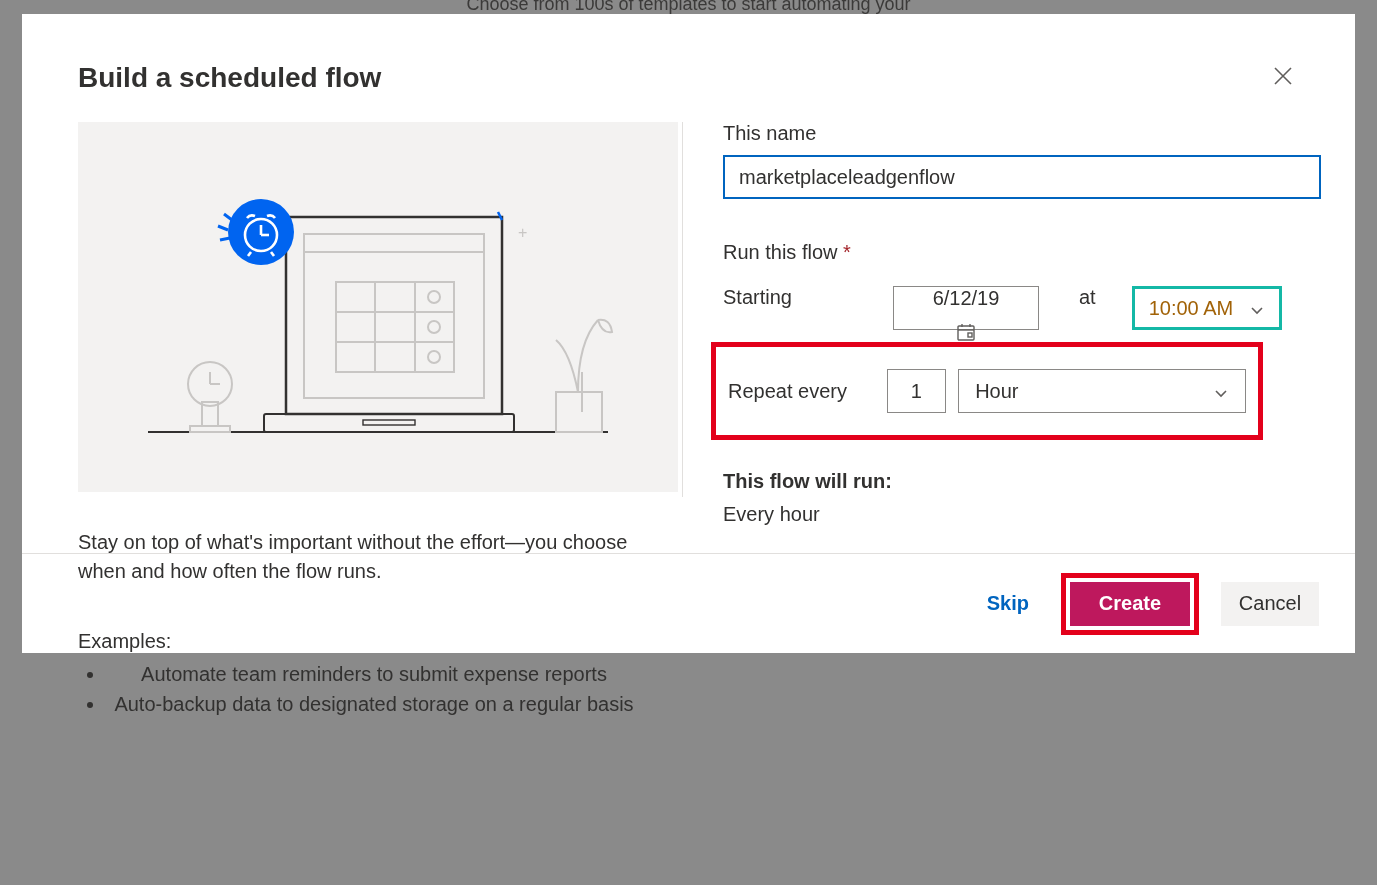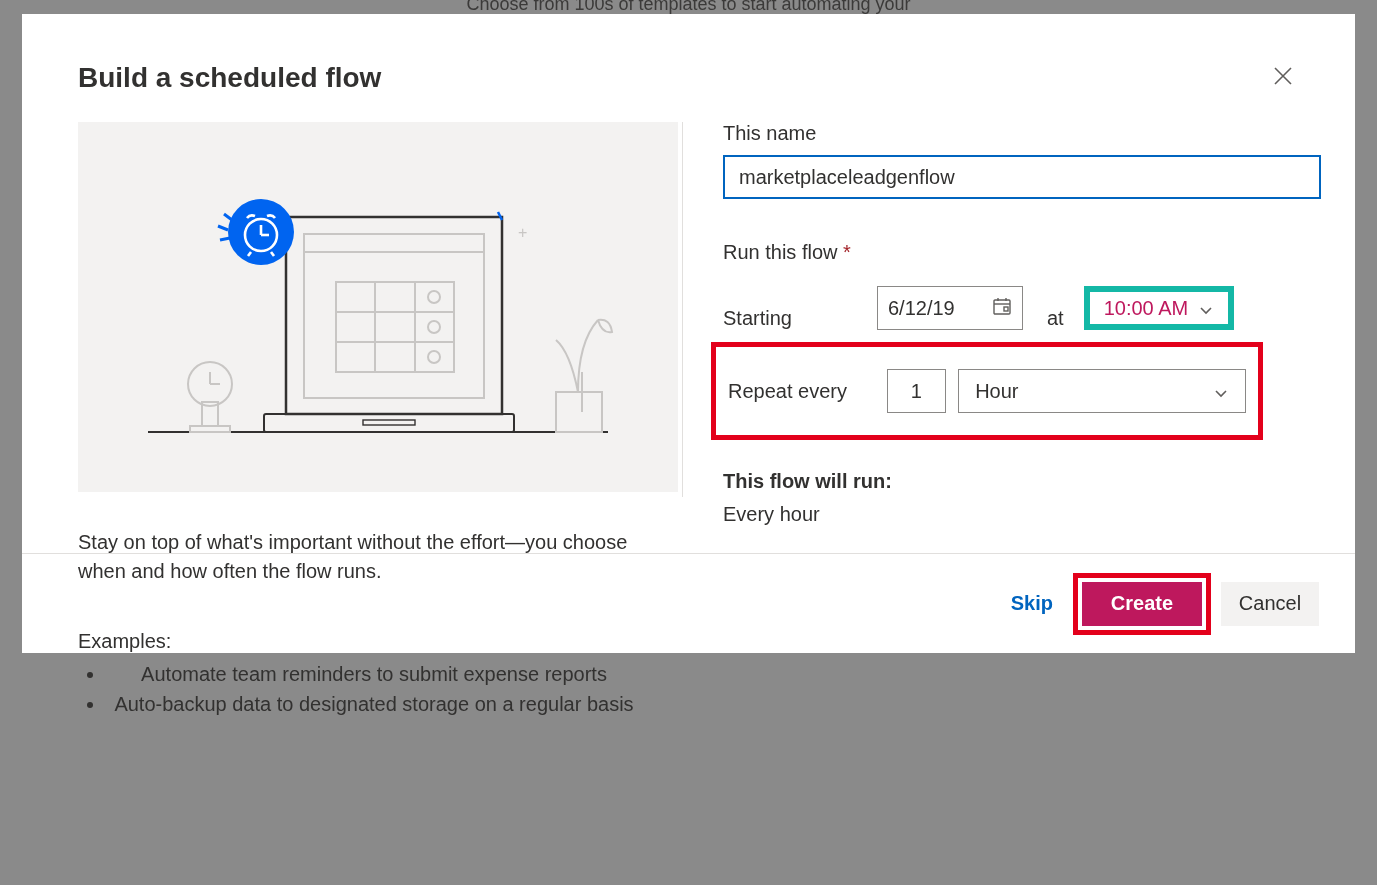--- a/index.html
+++ b/index.html
@@ -49,25 +49,25 @@
       width: 598px; height: 44px;
       border: 2px solid #0064bf;
       outline: none;
       font-size: 20px;
       padding: 0 14px;
       color:#323130;
     }
 
     .section-spacer { height: 42px; }
 
-    .form-row { display:flex; align-items:flex-end; height: 44px; gap: 0; }
+    .form-row { display:flex; align-items:flex-start; height: 44px; gap: 16px; }
     .row-label { font-size: 20px; color:#323130; width: 154px; }
-    .date-input { width: 146px; height: 44px; border:1px solid #8a8886; display:flex; align-items:center; padding:0 10px; font-size:20px; color:#323130; gap:12px; justify-content:space-between; }
+    .date-input { width: 146px; height: 44px; border:1px solid #8a8886; display:flex; align-items:center; padding:0 10px; font-size:20px; color:#323130; gap:12px; justify-content:space-between;flex-direction:column; }
     .mini-lbl { font-size:20px; color:#323130; margin: 0 20px 0 24px; }
-    .time-input { width: 150px; height:44px; border:6px solid #14b8a6; display:flex; align-items:center; padding:7px 14px; font-size:20px; color:#be185d; justify-content:space-between; }
+    .time-input { width: 150px; height:44px; border:3px solid #14b8a6; display:flex; align-items:center; padding:7px 14px; font-size:20px; color:#a16207; justify-content:space-between; }
 
     .chev { width:16px; height:16px; }
     .chev svg { width:16px; height:16px; stroke:#605e5c; stroke-width:1.6; fill:none; }
 
     .cal-icon svg { width:20px; height:20px; stroke:#605e5c; stroke-width:1.4; fill:none; }
 
     .repeat-wrap {
       margin-top: 12px;
       border: 5px solid #e3001b;
       padding: 22px 12px 22px 6px;
@@ -80,21 +80,21 @@
     .unit-input { width: 290px; height:44px; border:1px solid #8a8886; display:flex; align-items:center; padding:0 16px; font-size:20px; color:#323130; justify-content:space-between; margin-left: 12px; }
 
     .summary-heading { font-size:20px; font-weight:600; color:#323130; margin-top: 30px; }
     .summary-text { font-size:20px; color:#323130; margin-top: 10px; }
 
     .dialog-footer {
       height: 100px;
       border-top: 1px solid #e1dfdd;
       display:flex; align-items:center; justify-content:flex-end;
       padding: 0 36px;
-      gap: 10px;
+      gap: 22px;
     }
     .btn { height: 44px; font-size:20px; display:flex; align-items:center; justify-content:center; cursor:pointer; border:none; font-family:inherit; }
     .btn-skip { color:#0064bf; background:transparent; font-weight:600; padding:0 10px; }
     .btn-create-wrap { border:5px solid #e3001b; padding: 4px; }
     .btn-create { background:#be185d; color:#fff; font-weight:600; width:120px; }
     .btn-cancel { background:#f3f2f1; color:#323130; font-weight:400; width:98px; }
 
     .hidden-bg-text { position:absolute; top:-6px; left:50%; transform:translateX(-50%); color:#3b3a39; font-size:18px; white-space:nowrap; }
   </style>
 </head>

